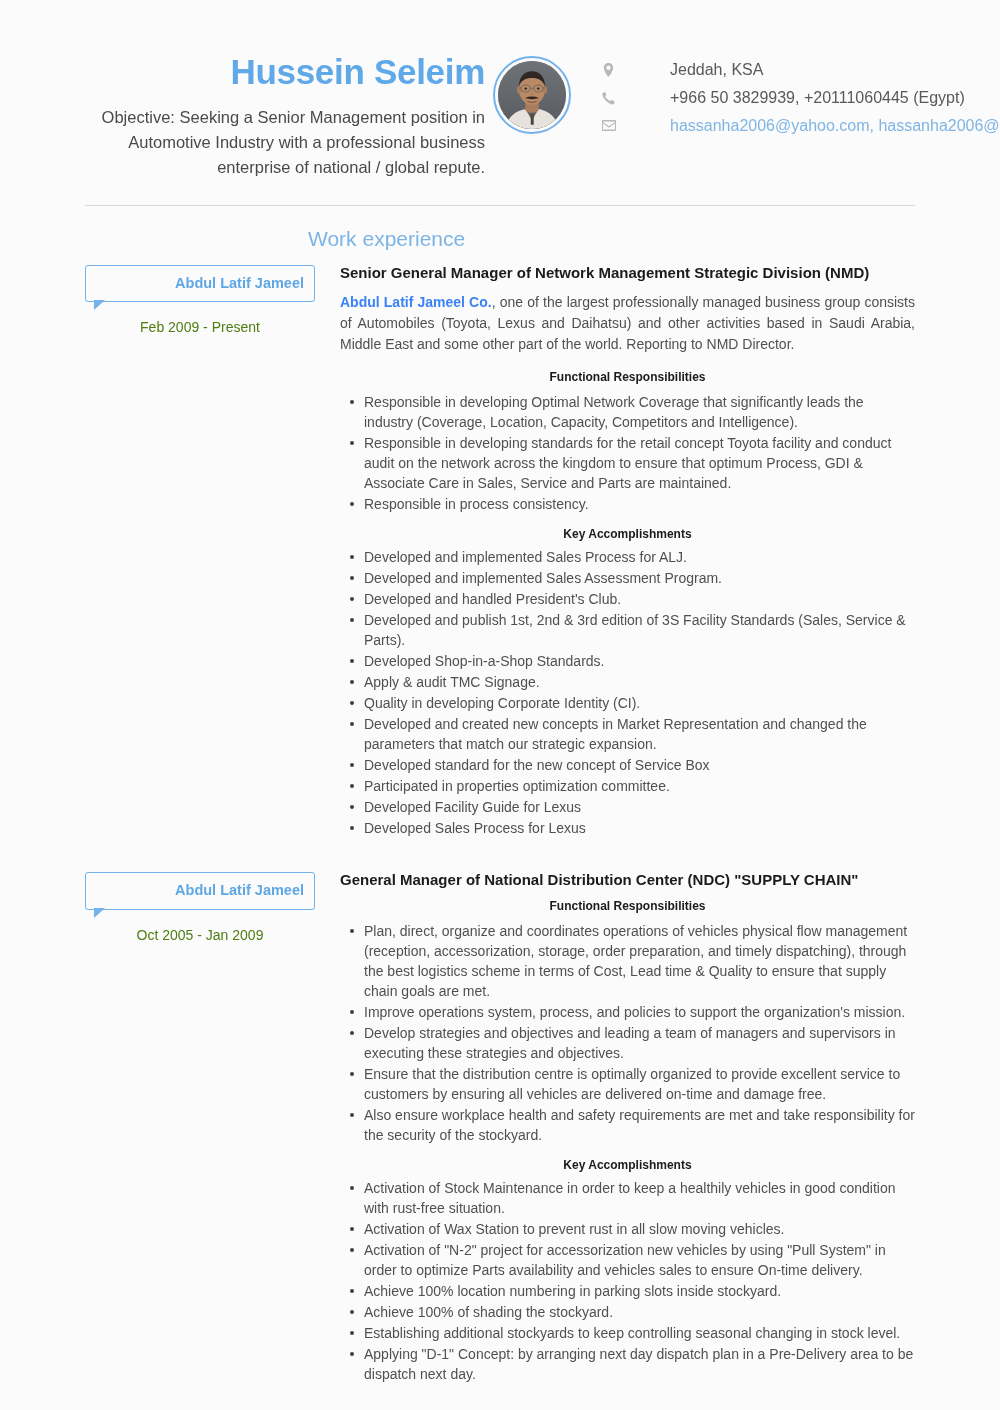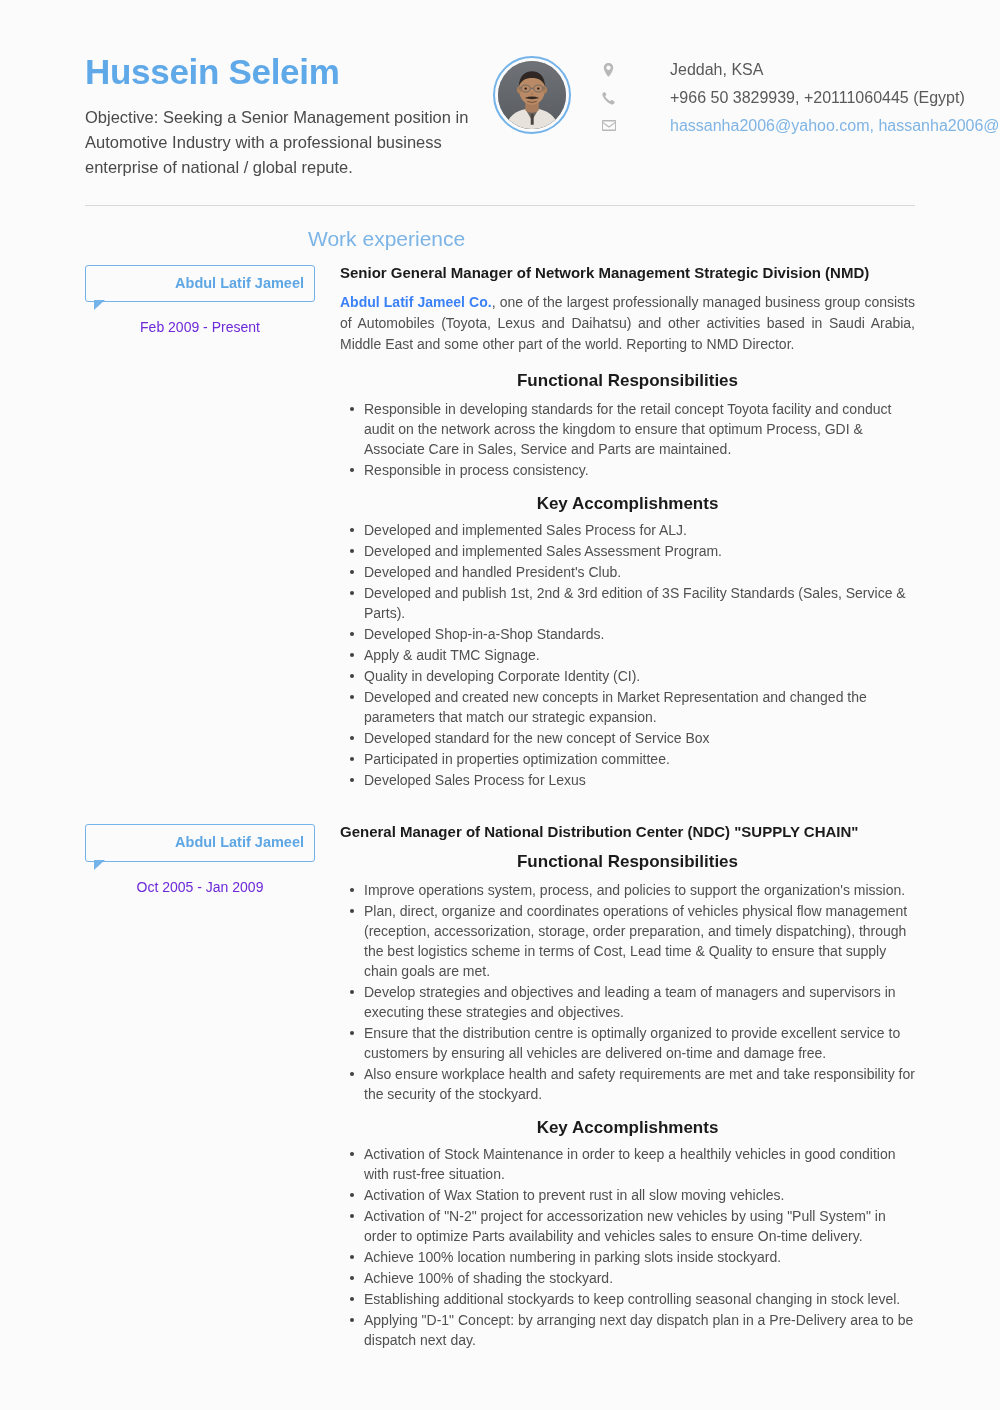--- a/index.html
+++ b/index.html
@@ -19,21 +19,21 @@
     overflow: hidden;
   }
 
   
   .header {
     position: relative;
     padding: 52px 85px 0 85px;
     display: flex;
     align-items: flex-start;
   }
-  .header-left { width: 400px; flex: none; }
+  .header-left { width: 400px; flex: none; text-align: right; }
   .name {
     font-size: 35px;
     font-weight: bold;
     color: #60a9e8;
     letter-spacing: -0.3px;
     line-height: 1.12;
     margin: 0 0 14px 0;
     white-space: nowrap;
   }
   .objective {
@@ -152,21 +152,21 @@
     bottom: -9px;
     width: 0; height: 0;
     border-left: 0 solid transparent;
     border-right: 11px solid transparent;
     border-top: 10px solid #74b3ea;
   }
   .badge-date {
     margin-top: 16px;
     text-align: center;
     font-size: 14px;
-    color: #6d28d9;
+    color: #4d7c0f;
     line-height: 1.3;
   }
 
   .entry-right {
     flex: 1;
     padding-left: 25px;
     min-width: 0;
   }
   .job-title {
     font-size: 15px;
@@ -178,21 +178,21 @@
   .job-desc {
     font-size: 14px;
     color: #505050;
     line-height: 1.5;
     text-align: justify;
     margin: 0 0 14px 0;
   }
   .job-desc b { color: #3b82f6; font-weight: bold; }
 
   .sub-head {
-    font-size: 17px;
+    font-size: 12px;
     font-weight: bold;
     color: #1b1b1b;
     text-align: center;
     margin: 0 0 6px 0;
     line-height: 1.4;
   }
   .sub-head.tight { margin-bottom: 4px; }
 
   ul.bullets {
     margin: 0 0 12px 0;
@@ -317,53 +317,55 @@
           </div>
           <div class="badge-date">Feb 2009 - Present</div>
         </div>
         <div class="entry-right">
           <h3 class="job-title">Senior General Manager of Network Management Strategic Division (NMD)</h3>
           <p class="job-desc">
             <b>Abdul Latif Jameel Co.</b><span>, one of the largest professionally managed business group consists of Automobiles (Toyota, Lexus and Daihatsu) and other activities based in Saudi Arabia, Middle East and some other part of the world. Reporting to NMD Director.</span>
           </p>
           <p class="sub-head">Functional Responsibilities</p>
           <ul class="bullets">
+              <li>Responsible in developing Optimal Network Coverage that significantly leads the industry (Coverage, Location, Capacity, Competitors and Intelligence).</li>
               <li>Responsible in developing standards for the retail concept Toyota facility and conduct audit on the network across the kingdom to ensure that optimum Process, GDI &amp; Associate Care in Sales, Service and Parts are maintained.</li>
               <li>Responsible in process consistency.</li>
             </ul>
           <p class="sub-head tight">Key Accomplishments</p>
           <ul class="bullets">
               <li>Developed and implemented Sales Process for ALJ.</li>
               <li>Developed and implemented Sales Assessment Program.</li>
               <li>Developed and handled President's Club.</li>
               <li>Developed and publish 1st, 2nd &amp; 3rd edition of 3S Facility Standards (Sales, Service &amp; Parts).</li>
               <li>Developed Shop-in-a-Shop Standards.</li>
               <li>Apply &amp; audit TMC Signage.</li>
               <li>Quality in developing Corporate Identity (CI).</li>
               <li>Developed and created new concepts in Market Representation and changed the parameters that match our strategic expansion.</li>
               <li>Developed standard for the new concept of Service Box</li>
               <li>Participated in properties optimization committee.</li>
+              <li>Developed Facility Guide for Lexus</li>
               <li>Developed Sales Process for Lexus</li>
             </ul>
         </div>
       </div>
 
       <div class="entry">
         <div class="entry-left">
           <div class="badge">
             <div class="badge-label">Abdul Latif Jameel</div>
           </div>
           <div class="badge-date">Oct 2005 - Jan 2009</div>
         </div>
         <div class="entry-right">
           <h3 class="job-title mb-tight">General Manager of National Distribution Center (NDC) "SUPPLY CHAIN"</h3>
           <p class="sub-head">Functional Responsibilities</p>
           <ul class="bullets">
+              <li>Plan, direct, organize and coordinates operations of vehicles physical flow management (reception, accessorization, storage, order preparation, and timely dispatching), through the best logistics scheme in terms of Cost, Lead time &amp; Quality to ensure that supply chain goals are met.</li>
               <li>Improve operations system, process, and policies to support the organization's mission.</li>
-              <li>Plan, direct, organize and coordinates operations of vehicles physical flow management (reception, accessorization, storage, order preparation, and timely dispatching), through the best logistics scheme in terms of Cost, Lead time &amp; Quality to ensure that supply chain goals are met.</li>
               <li>Develop strategies and objectives and leading a team of managers and supervisors in executing these strategies and objectives.</li>
               <li>Ensure that the distribution centre is optimally organized to provide excellent service to customers by ensuring all vehicles are delivered on-time and damage free.</li>
               <li>Also ensure workplace health and safety requirements are met and take responsibility for the security of the stockyard.</li>
             </ul>
           <p class="sub-head tight">Key Accomplishments</p>
           <ul class="bullets">
               <li>Activation of Stock Maintenance in order to keep a healthily vehicles in good condition with rust-free situation.</li>
               <li>Activation of Wax Station to prevent rust in all slow moving vehicles.</li>
               <li>Activation of "N-2" project for accessorization new vehicles by using "Pull System" in order to optimize Parts availability and vehicles sales to ensure On-time delivery.</li>
               <li>Achieve 100% location numbering in parking slots inside stockyard.</li>

